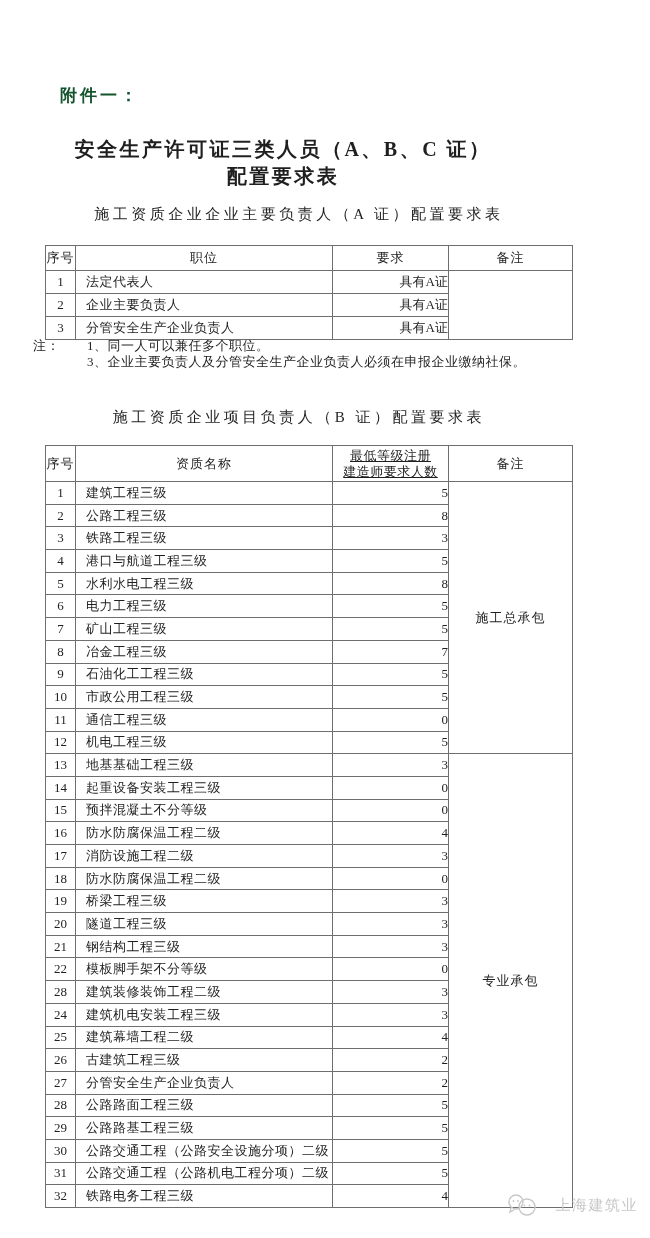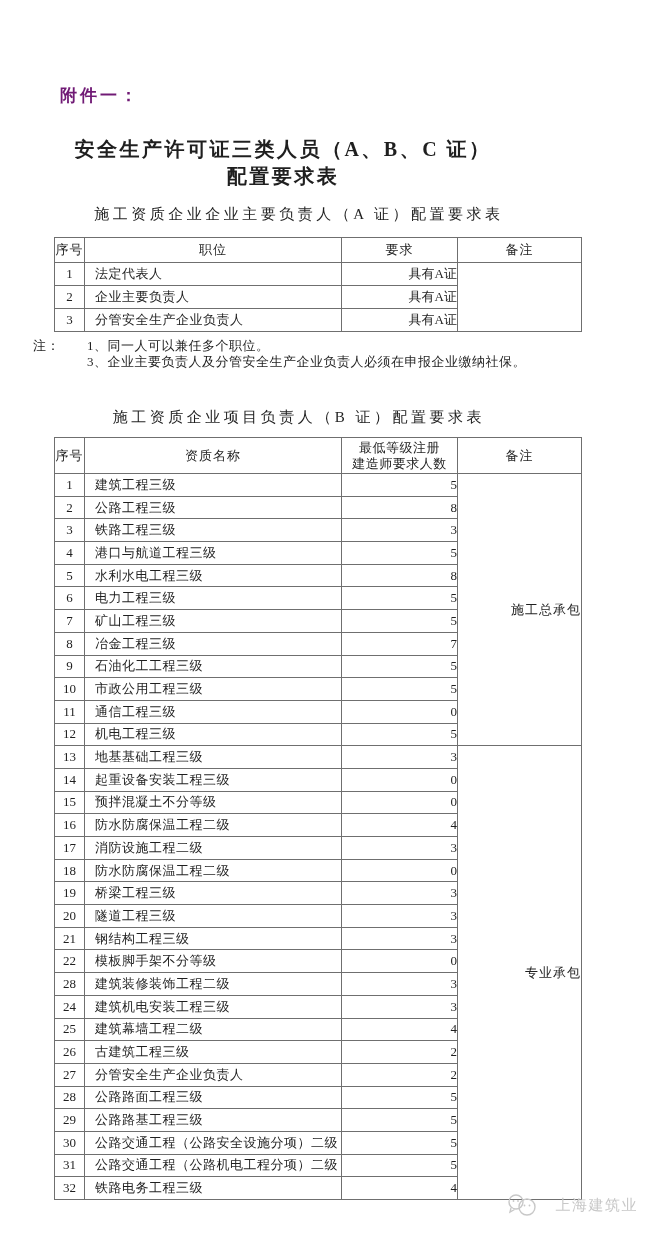--- a/index.html
+++ b/index.html
@@ -12,21 +12,21 @@
     color: #1f1f1f;
     overflow: hidden;
   }
   .attachment-label {
     position: absolute;
     left: 60px;
     top: 84px;
     font-size: 17px;
     font-weight: bold;
     letter-spacing: 3px;
-    color: #701a75;
+    color: #14532d;
   }
   .main-title {
     position: absolute;
     left: 0;
     top: 136px;
     width: 566px;
     text-align: center;
     font-size: 20px;
     font-weight: bold;
     letter-spacing: 2.5px;
@@ -35,21 +35,21 @@
   .section-caption {
     position: absolute;
     left: 0;
     width: 598px;
     text-align: center;
     font-size: 15px;
     letter-spacing: 3.5px;
   }
   .caption-a { top: 205px; }
   .caption-b { top: 408px; }
-  .table-wrap { position: absolute; left: 54px; }
+  .table-wrap { position: absolute; left: 45px; margin-top: 8px; }
   .table-a-wrap { top: 237px; }
   .table-b-wrap { top: 437px; }
   table {
     border-collapse: collapse;
     table-layout: fixed;
     width: 527px;
   }
   col.col-no { width: 30px; }
   col.col-name { width: 257px; }
   col.col-val { width: 116px; }
@@ -63,22 +63,22 @@
     white-space: nowrap;
   }
   th { text-align: center; letter-spacing: 1px; }
   .table-a thead tr { height: 25px; }
   .table-a tbody tr { height: 23px; }
   .table-b thead tr { height: 36px; }
   .table-b tbody tr { height: 22.7px; }
   td.c0 { text-align: center; }
   td.c1 { text-align: left; padding-left: 10px; letter-spacing: 0.5px; }
   td.c2 { text-align: right; }
-  td.remark { text-align: right; vertical-align: middle; letter-spacing: 1px; }
-  .hdr-two-line div { line-height: 16px; letter-spacing: 0.5px; }
+  td.remark { text-align: center; vertical-align: middle; letter-spacing: 1px; }
+  .hdr-two-line div { line-height: 16px; letter-spacing: 0.5px; text-decoration: underline; }
   .notes {
     position: absolute;
     left: 60px;
     top: 338px;
     font-size: 13px;
     line-height: 15.6px;
     letter-spacing: 0.5px;
   }
   .notes .note-body { padding-left: 27px; position: relative; }
   .notes .note-prefix { position: absolute; left: -27px; top: 0; }

